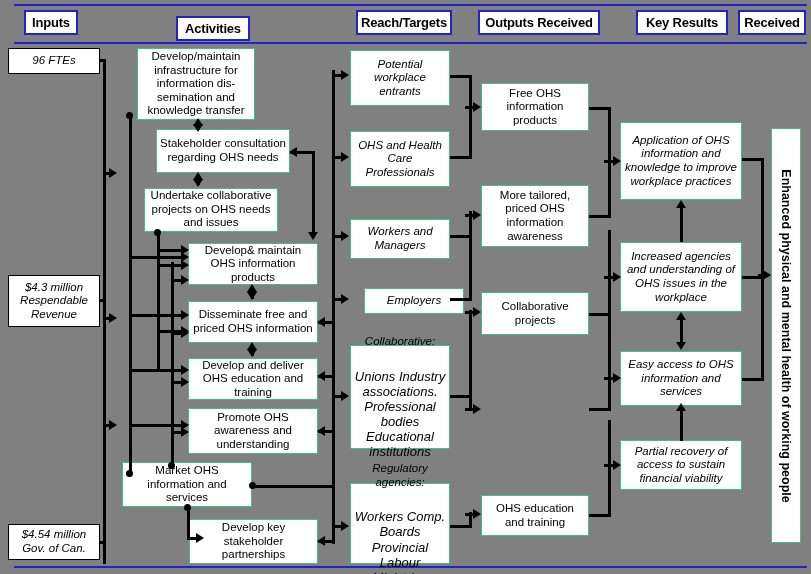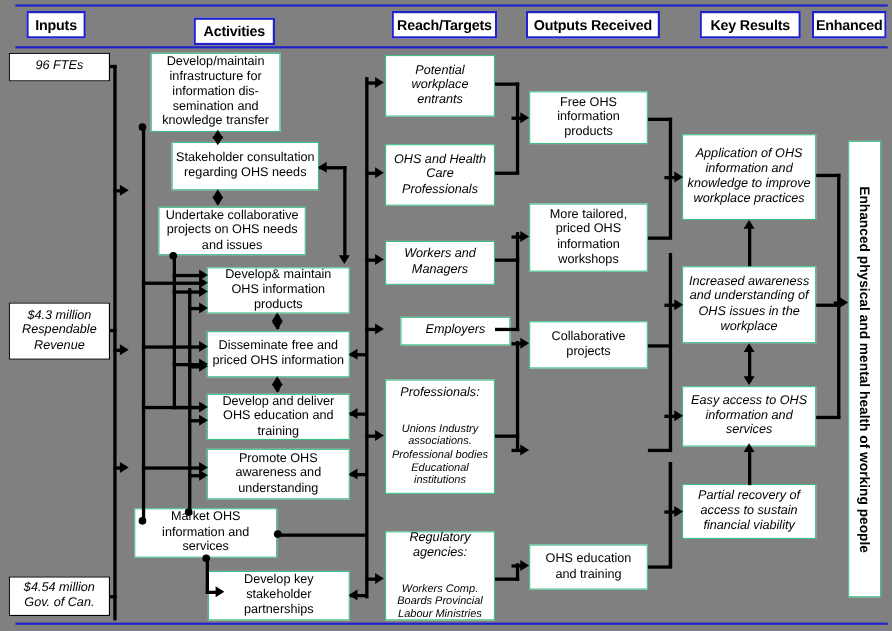--- a/index.html
+++ b/index.html
@@ -44,21 +44,21 @@
     text-align:center;
     font-size:11.5px;
     line-height:1.18;
     color:#000;
     padding:1px 3px;
   }
   .box.ital{font-style:italic;}
   .box.inputbox{border:1px solid #000;font-style:italic;}
 
   .box .inner{width:100%;}
-  .sub{font-size:10px;line-height:1.16;margin-top:20px;}
+  .sub{font-size:13px;line-height:1.16;margin-top:20px;}
 
   
   .vbox{
     position:absolute;
     background:#ffffff;
     border:1px solid #3fbf86;
     box-sizing:border-box;
     display:flex;align-items:center;justify-content:center;
   }
   .vbox .vtext{
@@ -89,21 +89,21 @@
 
   <div class="rule top"></div>
   <div class="rule mid"></div>
   <div class="rule bot"></div>
 
   <div class="hdr" style="left:24px;top:10px;width:54px;">Inputs</div>
   <div class="hdr" style="left:176px;top:16px;width:74px;">Activities</div>
   <div class="hdr" style="left:356px;top:10px;width:96px;">Reach/Targets</div>
   <div class="hdr" style="left:478px;top:10px;width:122px;">Outputs Received</div>
   <div class="hdr" style="left:636px;top:10px;width:92px;">Key Results</div>
-  <div class="hdr" style="left:738px;top:10px;width:68px;">Enhanced</div>
+  <div class="hdr" style="left:738px;top:10px;width:68px;">Received</div>
 
   <div class="box inputbox" style="left:8px;top:48px;width:92px;height:26px;">
     <span class="inner">96 FTEs</span>
   </div>
 
   <div class="box inputbox" style="left:8px;top:275px;width:92px;height:52px;">
     <span class="inner">$4.3 million Respendable Revenue</span>
   </div>
 
   <div class="box inputbox" style="left:8px;top:524px;width:92px;height:36px;">
@@ -111,21 +111,21 @@
   </div>
 
   <div class="box" style="left:137px;top:48px;width:118px;height:72px;">
     <span class="inner">Develop/maintain infrastructure for information dis-semination and knowledge transfer</span>
   </div>
 
   <div class="box" style="left:156px;top:129px;width:134px;height:44px;">
     <span class="inner">Stakeholder consultation regarding OHS needs</span>
   </div>
 
-  <div class="box" style="left:144px;top:188px;width:134px;height:44px;">
+  <div class="box" style="left:144px;top:188px;width:134px;height:44px;align-items:flex-end;">
     <span class="inner">Undertake collaborative projects on OHS needs and issues</span>
   </div>
 
   <div class="box" style="left:188px;top:243px;width:130px;height:42px;">
     <span class="inner">Develop&amp; maintain OHS information products</span>
   </div>
 
   <div class="box" style="left:188px;top:301px;width:130px;height:42px;">
     <span class="inner">Disseminate free and priced OHS information</span>
   </div>
@@ -156,52 +156,52 @@
 
   <div class="box ital" style="left:350px;top:219px;width:100px;height:40px;">
     <span class="inner">Workers and Managers</span>
   </div>
 
   <div class="box ital" style="left:350px;top:288px;width:100px;height:26px;margin-left:14px;">
     <span class="inner">Employers</span>
   </div>
 
   <div class="box ital" style="left:350px;top:345px;width:100px;height:104px;flex-direction:column;">
-    <span class="inner">Professionals:</span>
+    <span class="inner">Collaborative:</span>
     <span class="inner sub">Unions Industry associations. Professional bodies Educational institutions</span>
   </div>
 
   <div class="box ital" style="left:350px;top:483px;width:100px;height:81px;flex-direction:column;">
     <span class="inner">Regulatory agencies:</span>
     <span class="inner sub">Workers Comp. Boards Provincial Labour Ministries</span>
   </div>
 
   <div class="box" style="left:481px;top:83px;width:108px;height:48px;">
     <span class="inner">Free OHS information products</span>
   </div>
 
   <div class="box" style="left:481px;top:185px;width:108px;height:62px;">
-    <span class="inner">More tailored, priced OHS information workshops</span>
+    <span class="inner">More tailored, priced OHS information awareness</span>
   </div>
 
   <div class="box" style="left:481px;top:292px;width:108px;height:43px;">
     <span class="inner">Collaborative projects</span>
   </div>
 
 
   <div class="box" style="left:481px;top:495px;width:108px;height:41px;">
     <span class="inner">OHS education and training</span>
   </div>
 
   <div class="box ital" style="left:620px;top:122px;width:122px;height:78px;">
     <span class="inner">Application of OHS information and knowledge to improve workplace practices</span>
   </div>
 
   <div class="box ital" style="left:620px;top:242px;width:122px;height:70px;">
-    <span class="inner">Increased awareness and understanding of OHS issues in the workplace</span>
+    <span class="inner">Increased agencies and understanding of OHS issues in the workplace</span>
   </div>
 
   <div class="box ital" style="left:620px;top:351px;width:122px;height:55px;">
     <span class="inner">Easy access to OHS information and services</span>
   </div>
 
   <div class="box ital" style="left:620px;top:440px;width:122px;height:50px;">
     <span class="inner">Partial recovery of access to sustain financial viability</span>
   </div>
 

